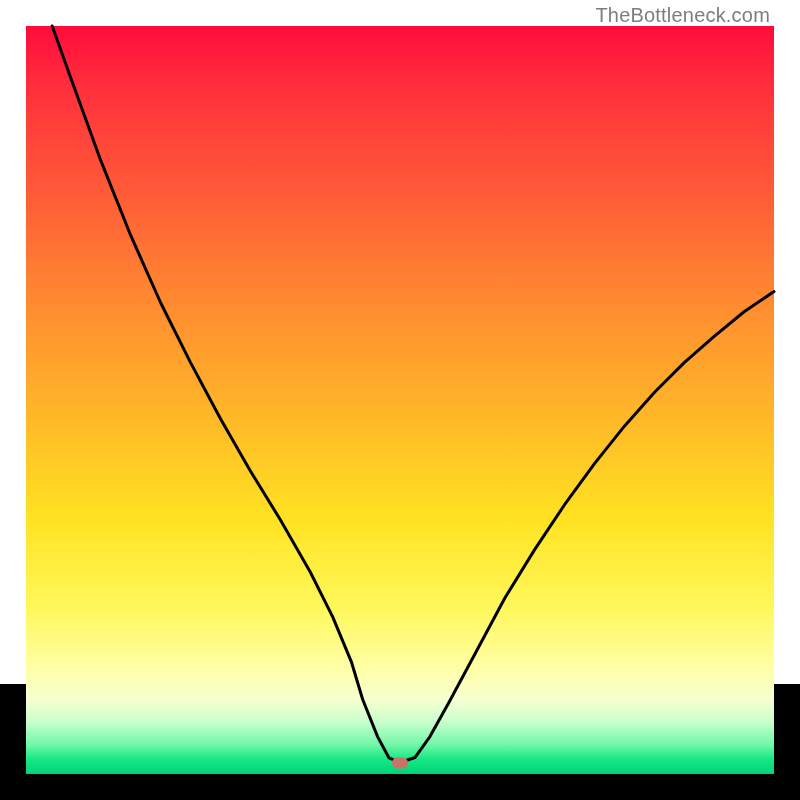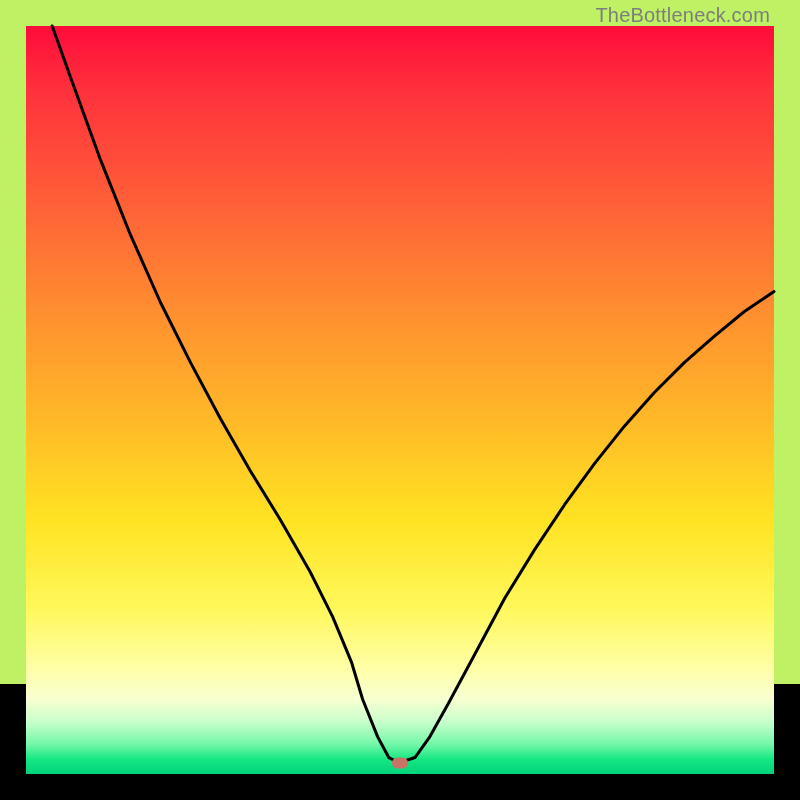--- a/index.html
+++ b/index.html
@@ -8,21 +8,21 @@
     width: 800px;
     height: 800px;
     background: #000;
     font-family: Arial, Helvetica, sans-serif;
     overflow: hidden;
   }
   .frame {
     position: relative;
     width: 800px;
     height: 684px;
-    background: #bef264;
+    background: #ffffff;
   }
   .plot-area {
     position: absolute;
     left: 26px;
     top: 26px;
     width: 748px;
     height: 748px;
     
     background: linear-gradient(
       to bottom,

